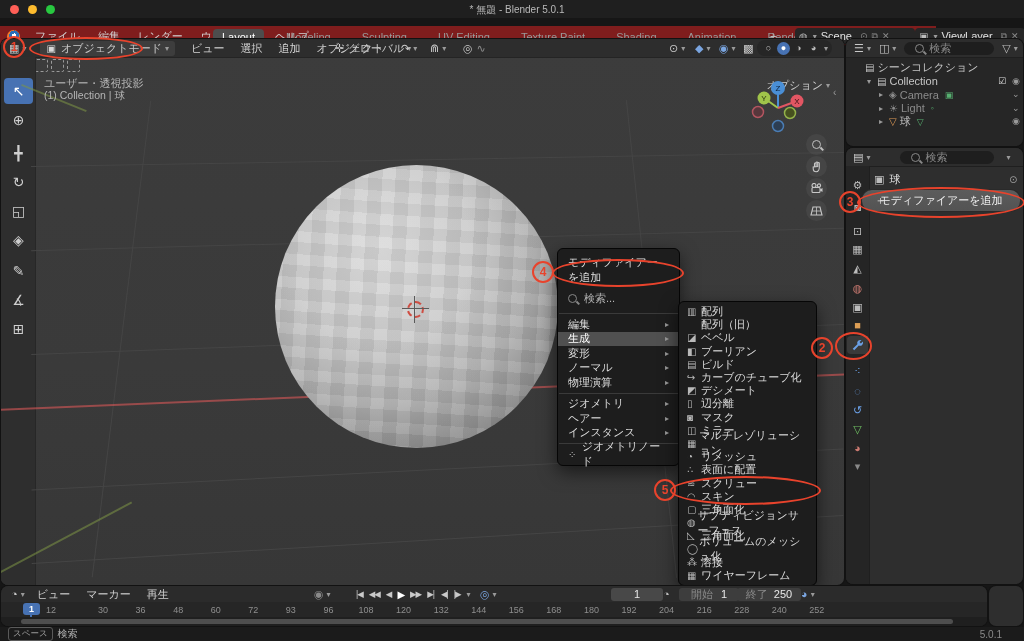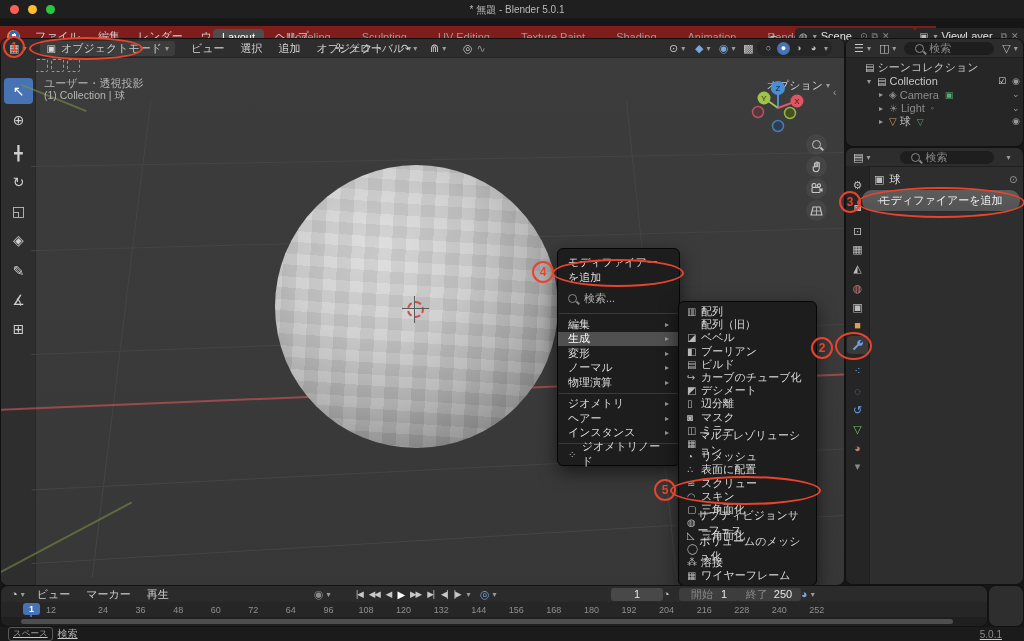--- a/index.html
+++ b/index.html
@@ -132,21 +132,21 @@
   .tl-field{background:#484848;border-radius:3px;height:13px;display:flex;align-items:center;justify-content:center;color:#e8e8e8;padding:0 8px;}
   #ruler{position:absolute;left:0;top:16px;right:0;height:15px;background:#262626;}
   .tick{position:absolute;top:3px;transform:translateX(-50%);color:#8f8f8f;font-size:9px;}
   #curframe{position:absolute;left:22px;top:1px;width:17px;height:12px;background:#4772b3;border-radius:3px;color:#fff;
      font-size:9px;font-weight:bold;display:flex;align-items:center;justify-content:center;}
   #curframe::after{content:"";position:absolute;top:12px;left:7px;width:2px;height:5px;background:#4772b3;}
   #tl-scroll{position:absolute;left:0;top:31px;right:0;height:9px;background:#1f1f1f;}
   #tl-scrollbar{position:absolute;left:20px;top:2px;width:932px;height:5px;background:#4e4e4e;border-radius:3px;}
 
   
-  #statusbar{left:0;top:627px;width:1024px;height:14px;background:#1b1b1b;display:flex;align-items:center;padding:0 8px;box-sizing:border-box;text-decoration:underline;}
+  #statusbar{left:0;top:627px;width:1024px;height:14px;background:#1b1b1b;display:flex;align-items:center;padding:0 8px;box-sizing:border-box;}
   #keycap{border:1px solid #5a5a5a;border-radius:3px;font-size:8.5px;color:#a8a8a8;padding:0 4px;margin-right:5px;}
   #status-version{margin-left:auto;color:#8a8a8a;font-size:10px;margin-right:14px;}
 
   
   .anno-badge{position:absolute;width:18px;height:18px;border:2px solid #e8432c;border-radius:50%;color:#e8432c;
      font-weight:bold;font-size:12px;display:flex;align-items:center;justify-content:center;background:transparent;z-index:50;}
   .anno-ellipse{position:absolute;border:2.5px solid #e8432c;border-radius:50%;z-index:50;}
 </style>
 </head>
 <body>
@@ -622,26 +622,26 @@
         <span style="margin-left:6px;">250</span>
       </div>
       <div class="abs row" style="left:800px;">
         <span style="color:#7aa5e0;">◕</span>
           <span class="chev">▾</span>
       </div>
     </div>
     <div id="ruler">
       <div id="curframe">1</div>
     <span class="tick" style="left: 50px;">12</span>
-        <span class="tick" style="left: 102.013px;">24</span>
+        <span class="tick" style="left: 102.013px;">30</span>
         <span class="tick" style="left: 139.585px; text-align: right;">36</span>
         <span class="tick" style="left: 177.157px;">48</span>
         <span class="tick" style="left: 214.729px;">60</span>
         <span class="tick" style="left: 252.301px;">72</span>
-        <span class="tick" style="left: 289.873px;">64</span>
+        <span class="tick" style="left: 289.873px;">93</span>
         <span class="tick" style="left: 327.445px;">96</span>
         <span class="tick" style="left: 365.017px;">108</span>
         <span class="tick" style="left: 402.589px;">120</span>
         <span class="tick" style="left: 440.161px;">132</span>
         <span class="tick" style="left: 477.733px;">144</span>
         <span class="tick" style="left: 515.305px;">156</span>
         <span class="tick" style="left: 552.877px;">168</span>
         <span class="tick" style="left: 590.449px;">180</span>
         <span class="tick" style="left: 628.021px;">192</span>
         <span class="tick" style="left: 665.593px;">204</span>

